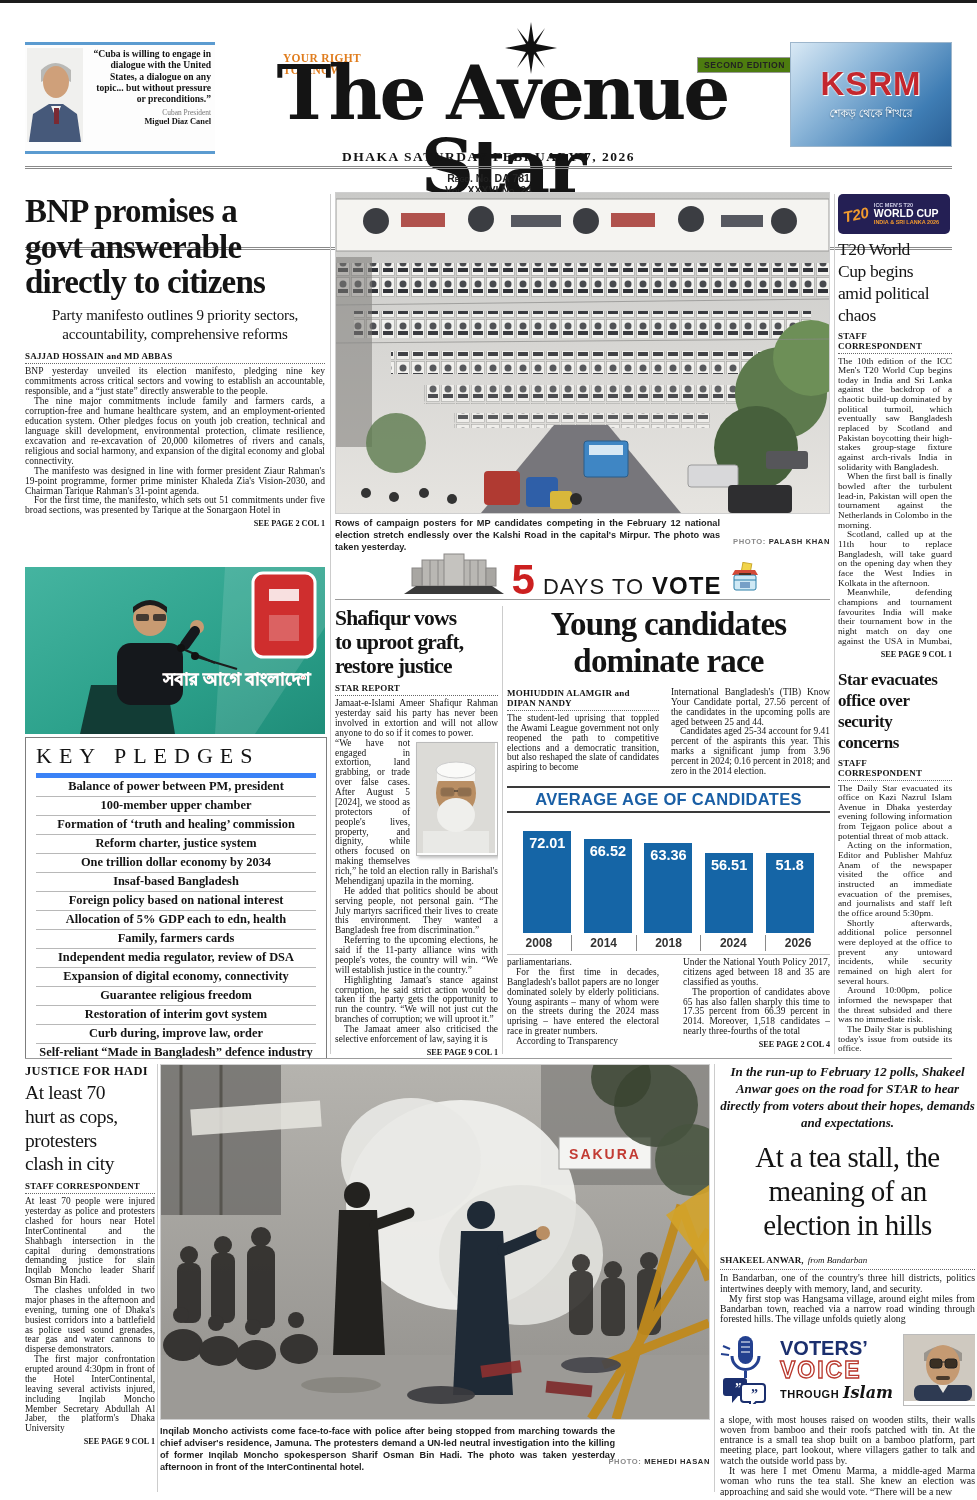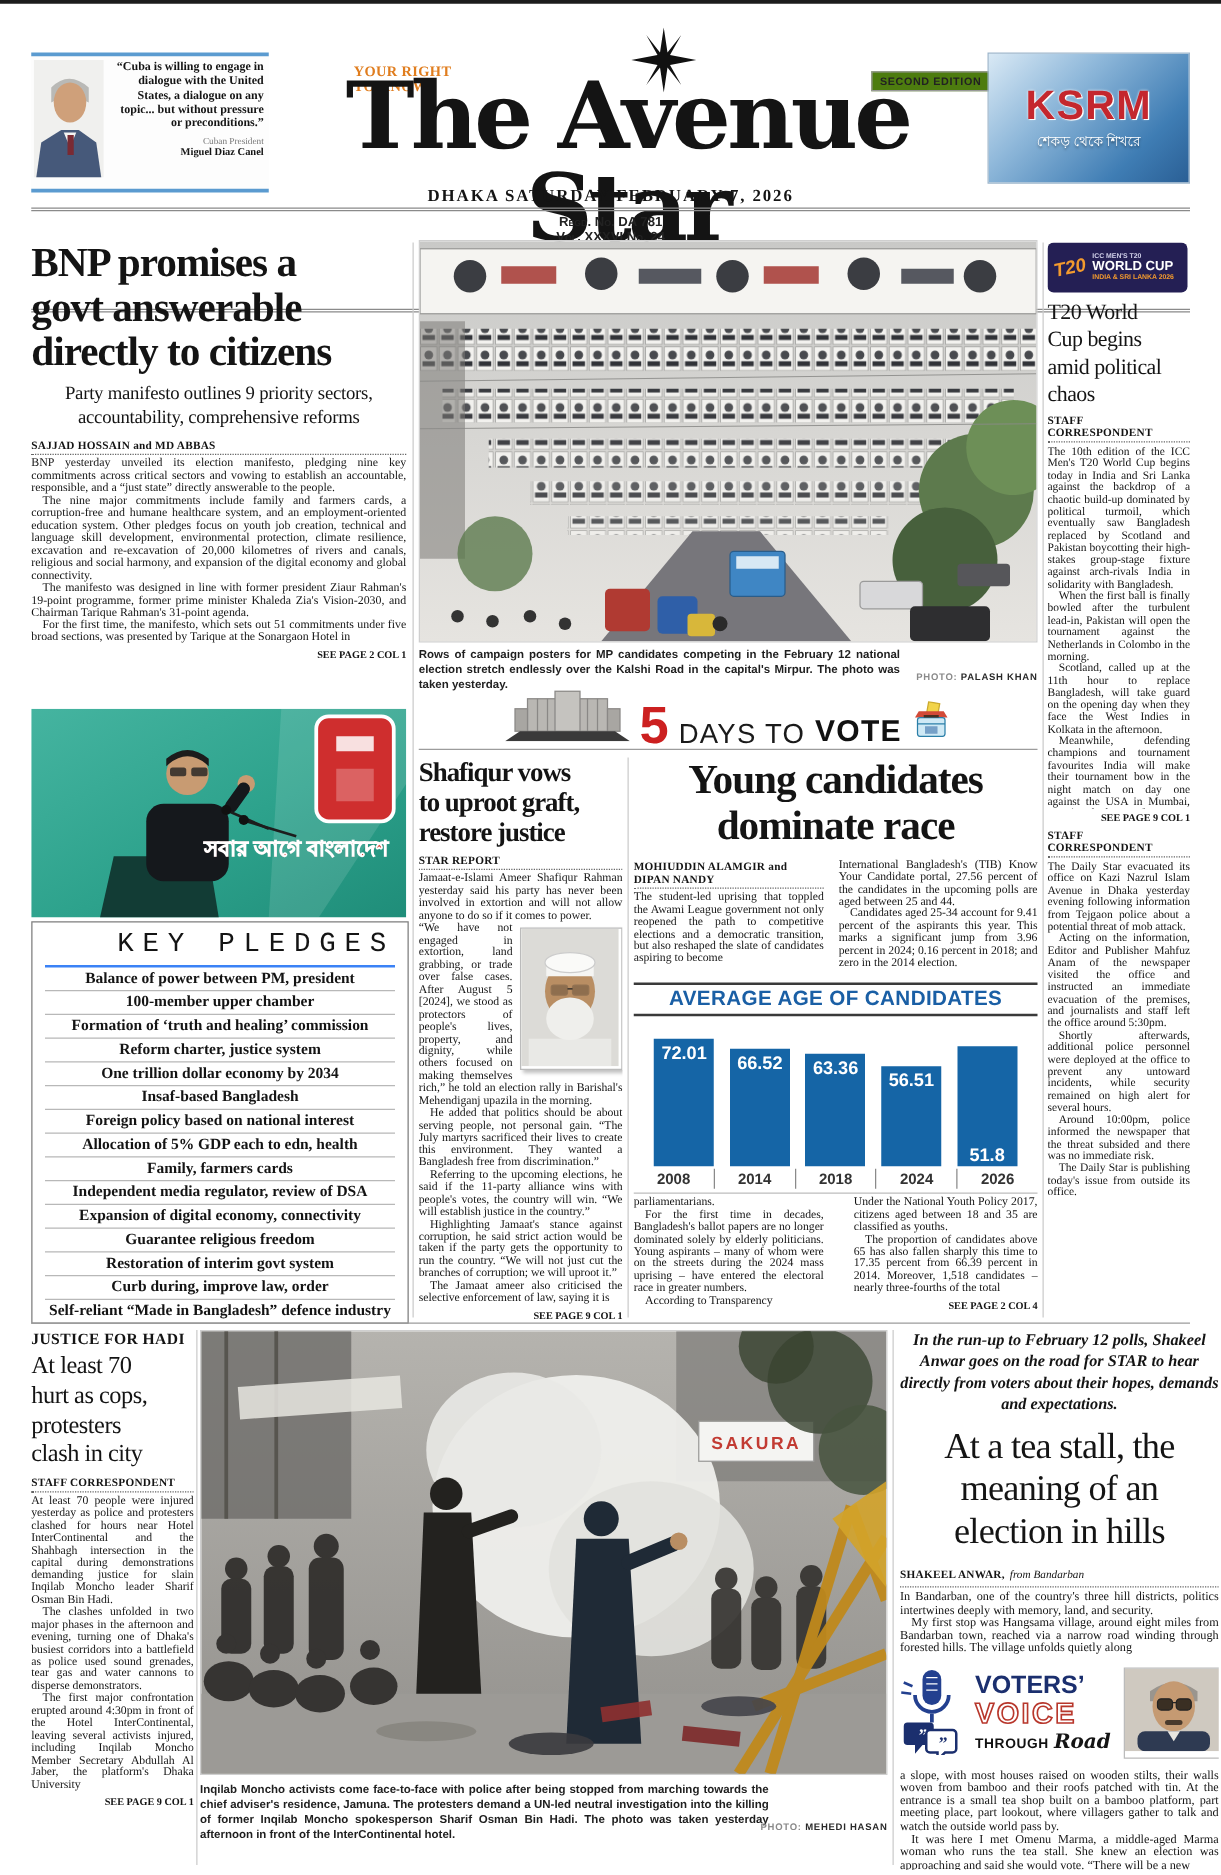--- a/index.html
+++ b/index.html
@@ -41,22 +41,22 @@
   .dotrule{border-top:1px dotted #666;margin:2px 0 3px;}
   .bodytxt p{margin:0;text-align:justify;line-height:1.05;}
   .bodytxt p + p{text-indent:9px;}
   .seepage{font-weight:700;font-size:8.2px;text-align:right;margin-top:3px;}
   .caption{font-family:"Liberation Sans",sans-serif;font-weight:700;font-size:9.2px;line-height:1.3;color:#1f1f1f;text-align:justify;}
   .credit{font-family:"Liberation Sans",sans-serif;font-size:7.6px;font-weight:700;letter-spacing:0.6px;color:#2a2a2a;}
   .credit .lbl{color:#8a8a8a;}
 
   
   .pledges{border:1.5px solid #7d7d7d;background:#fff;padding:4px 10px 2px;}
-  .pledges-title{text-align:right;font-size:22px;letter-spacing:7px;font-weight:400;
-                 border-bottom:2px solid #3b82f6;padding:1px 0 4px;font-family:Liberation Mono, monospace;}
+  .pledges-title{text-align:left;font-size:22px;letter-spacing:7px;font-weight:400;
+                 border-bottom:5px solid #3b82f6;padding:1px 0 4px;}
   .pledge{font-weight:700;font-size:12.4px;text-align:center;padding:2.2px 2px;line-height:1.1;}
   .pledge + .pledge{border-top:1px solid #b8b8b8;}
 
   
   .countdown{display:flex;align-items:flex-end;justify-content:center;gap:8px;}
   .cd-num{color:#cc2020;font-family:"Liberation Sans",sans-serif;font-weight:800;font-size:42px;line-height:0.85;}
   .cd-days{font-family:"Liberation Sans",sans-serif;font-weight:400;font-size:22px;letter-spacing:1px;color:#1a1a1a;line-height:1;}
   .cd-vote{font-family:"Liberation Sans",sans-serif;font-weight:800;font-size:24px;letter-spacing:1px;color:#111;line-height:1;}
 
   
@@ -363,21 +363,21 @@
             <div class="bar" style="height: 90px;">
               <span class="bar-val">63.36</span>
             </div>
           </div>
         <div class="bar-col">
             <div class="bar" style="height: 80px;">
               <span class="bar-val">56.51</span>
             </div>
           </div>
         <div class="bar-col">
-            <div class="bar" style="height: 96px; align-items: flex-end;">
+            <div class="bar" style="height: 80px;">
               <span class="bar-val">51.8</span>
             </div>
           </div>
       </div>
       <div class="years">
         <div class="year">2008</div>
         <div class="year">2014</div>
         <div class="year">2018</div>
         <div class="year">2024</div>
         <div class="year">2026</div>
@@ -419,20 +419,24 @@
     <div class="byline" style="margin-top:4px;">STAFF CORRESPONDENT</div>
     <div class="dotrule"></div>
     <div class="bodytxt" style="font-size:9.2px;line-height:1.05;height:290px;overflow:hidden;">
       <p>The 10th edition of the ICC Men's T20 World Cup begins today in India and Sri Lanka against the backdrop of a chaotic build-up dominated by political turmoil, which eventually saw Bangladesh replaced by Scotland and Pakistan boycotting their high-stakes group-stage fixture against arch-rivals India in solidarity with Bangladesh.</p>
       <p>When the first ball is finally bowled after the turbulent lead-in, Pakistan will open the tournament against the Netherlands in Colombo in the morning.</p>
       <p>Scotland, called up at the 11th hour to replace Bangladesh, will take guard on the opening day when they face the West Indies in Kolkata in the afternoon.</p>
       <p>Meanwhile, defending champions and tournament favourites India will make their tournament bow in the night match on day one against the USA in Mumbai, carrying the hopes of more</p>
     </div>
     <div class="seepage">SEE PAGE 9 COL 1</div>
 
+    <h2 class="pre" style="margin:10px 0 0;font-size:17px;font-weight:700;letter-spacing:-0.4px;line-height:1.25;">Star evacuates
+office over
+security
+concerns</h2>
     <div class="byline" style="margin-top:4px;">STAFF CORRESPONDENT</div>
     <div class="dotrule"></div>
     <div class="bodytxt" style="font-size:9.2px;line-height:1.05;">
       <p>The Daily Star evacuated its office on Kazi Nazrul Islam Avenue in Dhaka yesterday evening following information from Tejgaon police about a potential threat of mob attack.</p>
       <p>Acting on the information, Editor and Publisher Mahfuz Anam of the newspaper visited the office and instructed an immediate evacuation of the premises, and journalists and staff left the office around 5:30pm.</p>
       <p>Shortly afterwards, additional police personnel were deployed at the office to prevent any untoward incidents, while security remained on high alert for several hours.</p>
       <p>Around 10:00pm, police informed the newspaper that the threat subsided and there was no immediate risk.</p>
       <p>The Daily Star is publishing today's issue from outside its office.</p>
     </div>
   </div>
@@ -571,21 +575,21 @@
           <text x="15" y="61" font-family="Liberation Serif, serif" font-size="14" font-weight="bold" fill="#ffffff">”</text>
           <path d="M24,52 h18 a3,3 0 0 1 3,3 v12 a3,3 0 0 1 -3,3 h-6 l-6,6 v-6 h-6 a3,3 0 0 1 -3,-3 v-12 a3,3 0 0 1 3,-3 Z" fill="#ffffff" stroke="#1b2f6e" stroke-width="2"></path>
           <text x="31" y="67" font-family="Liberation Serif, serif" font-size="14" font-weight="bold" fill="#1b2f6e">”</text>
         </svg>
       </span>
       <span style="display:flex;flex-direction:column;gap:1px;">
         <span class="vv-line1">VOTERS’</span>
         <span class="vv-line2">VOICE</span>
         <span style="display:flex;align-items:baseline;gap:4px;">
           <span class="vv-line3">THROUGH</span>
-          <span class="vv-star">Road</span>
+          <span class="vv-star">Islam</span>
         </span>
       </span>
       <figure style="margin-left:auto;border:1px solid #bbb;">
         <svg width="78" height="66" viewBox="0 0 78 66">
           <rect width="78" height="66" fill="#cfc9c0"></rect>
           <path d="M20,18 Q39,4 58,18 L58,26 L20,26 Z" fill="#9a958e"></path>
           <ellipse cx="39" cy="30" rx="17" ry="20" fill="#c59a72"></ellipse>
           <rect x="26" y="24" width="12" height="9" rx="3" fill="#3a2f23" stroke="#222"></rect>
           <rect x="41" y="24" width="12" height="9" rx="3" fill="#3a2f23" stroke="#222"></rect>
           <line x1="38" y1="27" x2="41" y2="27" stroke="#222"></line>

